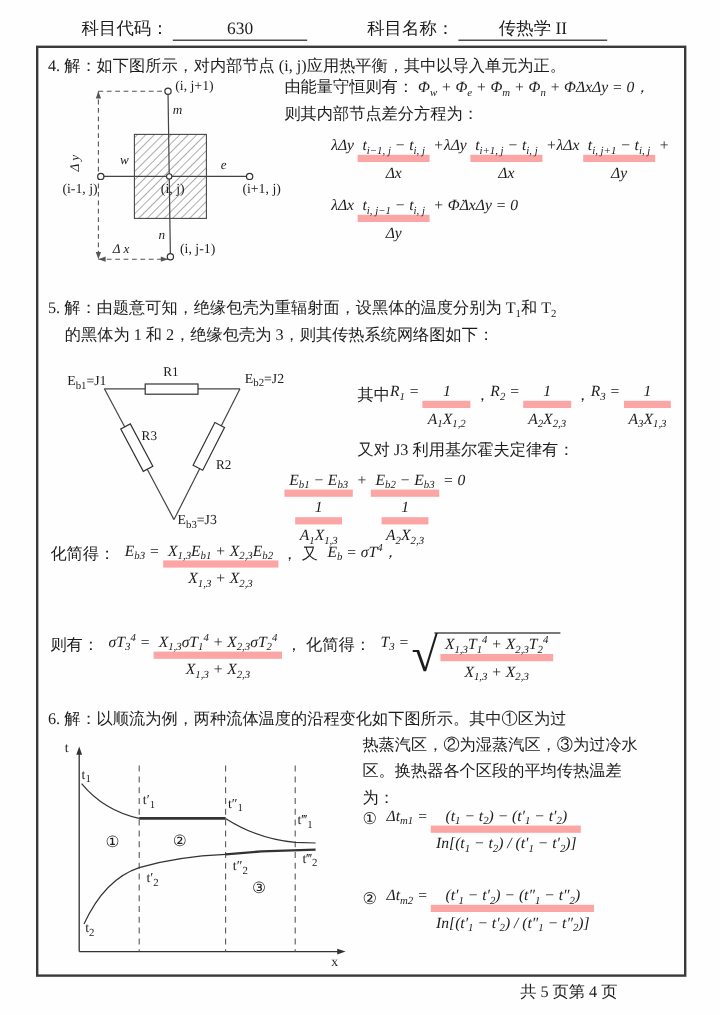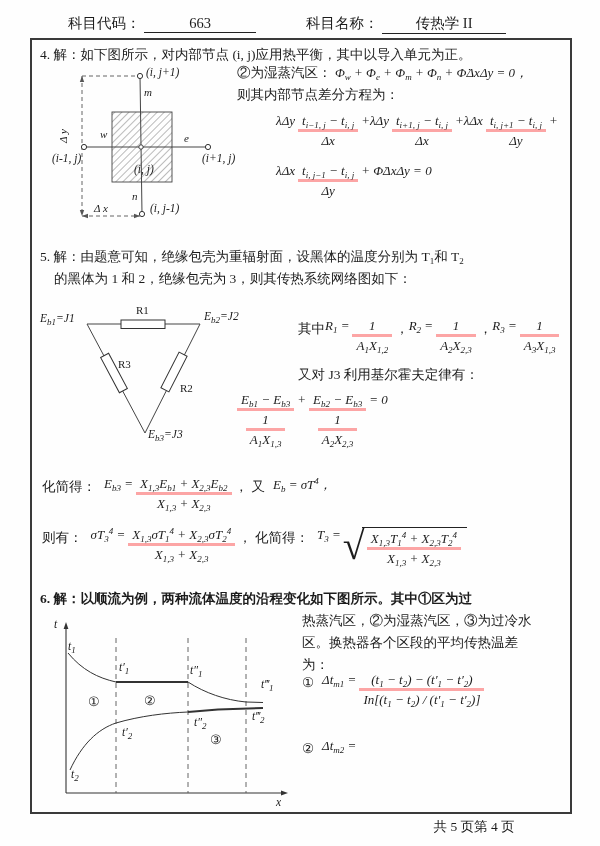--- a/index.html
+++ b/index.html
@@ -6,58 +6,58 @@
   .page{position:relative;width:600px;height:846px;background:#fefefe;
         font-family:"Liberation Serif","DejaVu Serif",serif;color:#1c1c1c;overflow:hidden;}
   .abs{position:absolute;}
   .cn{font-size:13.5px;line-height:21px;white-space:nowrap;}
   .math{font-style:italic;font-size:13px;}
   sub,sup{font-size:9px;line-height:0;font-style:inherit;}
   sub{vertical-align:-3px;} sup{vertical-align:5px;}
   .eqrow{display:flex;align-items:flex-start;white-space:nowrap;}
   .frac{display:inline-flex;flex-direction:column;vertical-align:middle;
         text-align:center;line-height:15px;margin:0 3px;}
-  .frac>.num{border-bottom:3px solid #fca5a5;padding:0 4px 1px;}
+  .frac>.num{border-bottom:6px solid #fca5a5;padding:0 4px 1px;}
   .frac>.den{padding:1px 4px 0;}
   .gap{display:inline-block;width:8px;}
   .sqrt{display:inline-flex;align-items:stretch;vertical-align:middle;margin-left:2px;}
   .sqrt-sign{font-style:normal;font-size:40px;line-height:40px;margin-right:-3px;
              transform:translateY(-1px);}
   .sqrt-body{border-top:1.4px solid #222;display:inline-flex;align-items:center;
              padding:1px 3px 0 2px;}
   .uline{display:inline-block;border-bottom:1.2px solid #222;text-align:center;
          min-width:96px;padding:0 6px;}
   .hdr{font-size:14.5px;}
   .mainbox{border:2px solid #3a3a3a;}
   .vert{transform:rotate(-90deg);transform-origin:center;display:inline-block;}
   .dlabel{font-size:11px;font-style:italic;white-space:nowrap;}
-  .glabel{font-size:11.5px;font-style:italic;white-space:nowrap;}
+  .glabel{font-size:11.5px;white-space:nowrap;}
   .region{font-size:13px;font-style:normal;}
   svg{display:block;}
 </style>
 </head>
 <body>
 
 <div class="page">
 
   <div class="abs hdr" style="left:68px;top:14px;">
     <span>科目代码：</span>
-    <span class="uline" style="min-width:100px;">663</span>
+    <span class="uline" style="min-width:100px;">630</span>
   </div>
   <div class="abs hdr" style="left:306px;top:14px;">
     <span>科目名称：</span>
     <span class="uline" style="min-width:112px;">传热学 II</span>
   </div>
 
   <div class="abs mainbox" style="left:30px;top:38px;width:538px;height:772px;"></div>
 
   <div class="abs cn" style="left:40px;top:44px;">4. 解：如下图所示，对内部节点 (i, j)应用热平衡，其中以导入单元为正。</div>
 
   <div class="abs cn" style="left:237px;top:62px;">
-    <span>②为湿蒸汽区：</span>
+    <span>由能量守恒则有：</span>
     <span class="math">Φ<sub>w</sub> + Φ<sub>e</sub> + Φ<sub>m</sub> + Φ<sub>n</sub> + Φ̇ΔxΔy = 0，</span>
   </div>
   <div class="abs cn" style="left:237px;top:84px;text-align:center;">则其内部节点差分方程为：</div>
 
   <div class="abs" style="left:38px;top:68px;width:218px;height:160px;">
     <svg width="218" height="160" viewBox="0 0 218 160">
       <defs>
         <pattern id="hatch" width="5" height="5" patternUnits="userSpaceOnUse" patternTransform="rotate(45)">
           <line x1="0" y1="0" x2="0" y2="5" stroke="#777" stroke-width="1"></line>
         </pattern>
@@ -81,21 +81,21 @@
       <circle cx="46" cy="79" r="2.6" fill="#fff" stroke="#333" stroke-width="1"></circle>
       <circle cx="170" cy="79" r="2.6" fill="#fff" stroke="#333" stroke-width="1"></circle>
       <circle cx="104" cy="146" r="2.6" fill="#fff" stroke="#333" stroke-width="1"></circle>
       <circle cx="103" cy="79" r="2.2" fill="#fff" stroke="#333" stroke-width="0.9"></circle>
     </svg>
     <div class="abs glabel" style="left:108px;top:-2px;">(i, j+1)</div>
     <div class="abs dlabel" style="left:106px;top:18px;">m</div>
     <div class="abs dlabel" style="left:62px;top:60px;">w</div>
     <div class="abs dlabel" style="left:146px;top:64px;">e</div>
     <div class="abs glabel" style="left:14px;top:84px;">(i-1, j)</div>
-    <div class="abs glabel" style="left:96px;top:95px;text-align:center;">(i, j)</div>
+    <div class="abs glabel" style="left:96px;top:84px;text-align:center;">(i, j)</div>
     <div class="abs glabel" style="left:164px;top:84px;">(i+1, j)</div>
     <div class="abs dlabel" style="left:94px;top:122px;">n</div>
     <div class="abs glabel" style="left:112px;top:134px;">(i, j-1)</div>
     <div class="abs dlabel vert" style="left:18px;top:62px;">Δ y</div>
     <div class="abs dlabel" style="left:56px;top:134px;">Δ x</div>
   </div>
 
   <div class="abs eqrow math" style="left:276px;top:113px;">
     <span>λΔy</span>
     <span class="frac">
@@ -131,21 +131,21 @@
 
   <div class="abs" style="left:38px;top:300px;width:240px;height:158px;">
     <svg width="240" height="158" viewBox="0 0 240 158">
       <line x1="49" y1="24" x2="162" y2="24" stroke="#444" stroke-width="1"></line>
       <line x1="49" y1="24" x2="107" y2="133" stroke="#444" stroke-width="1"></line>
       <line x1="162" y1="24" x2="107" y2="133" stroke="#444" stroke-width="1"></line>
       <rect x="83" y="20" width="44" height="8.5" fill="#fff" stroke="#333" stroke-width="1"></rect>
       <rect x="-20" y="-4.5" width="40" height="9" fill="#fff" stroke="#333" stroke-width="1" transform="translate(76,73) rotate(62)"></rect>
       <rect x="-20" y="-4.5" width="40" height="9" fill="#fff" stroke="#333" stroke-width="1" transform="translate(136,72) rotate(117)"></rect>
     </svg>
-    <div class="abs glabel" style="left:2px;top:12px;">E<sub>b1</sub>=J1</div>
+    <div class="abs glabel" style="left:18px;top:12px;">E<sub>b1</sub>=J1</div>
     <div class="abs glabel" style="left:166px;top:10px;">E<sub>b2</sub>=J2</div>
     <div class="abs glabel" style="left:110px;top:128px;">E<sub>b3</sub>=J3</div>
     <div class="abs dlabel" style="left:98px;top:4px;font-style:normal;">R1</div>
     <div class="abs dlabel" style="left:80px;top:58px;font-style:normal;">R3</div>
     <div class="abs dlabel" style="left:142px;top:82px;font-style:normal;">R2</div>
   </div>
 
   <div class="abs eqrow" style="left:298px;top:318px;">
     <span class="cn">其中</span>
     <span class="math">R<sub>1</sub> =</span>
@@ -185,21 +185,21 @@
       <span class="den">
         <span class="frac">
           <span class="num">1</span>
           <span class="den">A<sub>2</sub>X<sub>2,3</sub></span>
         </span>
       </span>
     </span>
     <span>= 0</span>
   </div>
 
-  <div class="abs eqrow" style="left:42px;top:476px;">
+  <div class="abs eqrow" style="left:42px;top:451px;">
     <span class="cn">化简得：</span>
     <span class="gap"></span>
     <span class="math">E<sub>b3</sub> =</span>
     <span class="frac math">
       <span class="num">X<sub>1,3</sub>E<sub>b1</sub> + X<sub>2,3</sub>E<sub>b2</sub></span>
       <span class="den">X<sub>1,3</sub> + X<sub>2,3</sub></span>
     </span>
     <span class="cn">，  又</span>
     <span class="gap"></span>
     <span class="math">E<sub>b</sub> = σT<sup>4</sup>，</span>
@@ -220,21 +220,21 @@
       <span class="sqrt-sign">√</span>
       <span class="sqrt-body">
         <span class="frac">
           <span class="num">X<sub>1,3</sub>T<sub>1</sub><sup>4</sup> + X<sub>2,3</sub>T<sub>2</sub><sup>4</sup></span>
           <span class="den">X<sub>1,3</sub> + X<sub>2,3</sub></span>
         </span>
       </span>
     </span>
   </div>
 
-  <div class="abs cn" style="left:40px;top:588px;font-weight:bold;">6. 解：以顺流为例，两种流体温度的沿程变化如下图所示。其中①区为过</div>
+  <div class="abs cn" style="left:40px;top:588px;">6. 解：以顺流为例，两种流体温度的沿程变化如下图所示。其中①区为过</div>
   <div class="abs cn" style="left:302px;top:610px;">热蒸汽区，②为湿蒸汽区，③为过冷水</div>
   <div class="abs cn" style="left:302px;top:632px;">区。换热器各个区段的平均传热温差</div>
   <div class="abs cn" style="left:302px;top:654px;">为：</div>
 
   <div class="abs" style="left:40px;top:616px;width:275px;height:200px;">
     <svg width="275" height="200" viewBox="0 0 275 200">
 
       <line x1="26" y1="177" x2="26" y2="10" stroke="#333" stroke-width="1.1"></line>
       <polygon points="26,6 23.6,13 28.4,13" fill="#333"></polygon>
       <line x1="26" y1="177" x2="244" y2="177" stroke="#333" stroke-width="1.1"></line>
@@ -249,21 +249,21 @@
       <path d="M 148 66 C 165 77, 185 84, 206 86 L 223 86.5" fill="none" stroke="#333" stroke-width="1"></path>
 
       <path d="M 30 154 C 42 128, 58 113, 76 107 C 100 100, 125 97, 148 96" fill="none" stroke="#333" stroke-width="1"></path>
       <path d="M 148 96 L 178 93.5 L 223 92" fill="none" stroke="#333" stroke-width="2"></path>
     </svg>
     <div class="abs glabel" style="left:14px;top:2px;">t</div>
     <div class="abs glabel" style="left:236px;top:180px;">x</div>
     <div class="abs glabel" style="left:28px;top:24px;">t<sub>1</sub></div>
     <div class="abs glabel" style="left:79px;top:45px;">t′<sub>1</sub></div>
     <div class="abs glabel" style="left:150px;top:48px;">t″<sub>1</sub></div>
-    <div class="abs glabel" style="left:208px;top:62px;margin-left:13px;">t‴<sub>1</sub></div>
+    <div class="abs glabel" style="left:208px;top:62px;">t‴<sub>1</sub></div>
     <div class="abs glabel" style="left:31px;top:152px;">t<sub>2</sub></div>
     <div class="abs glabel" style="left:82px;top:110px;">t′<sub>2</sub></div>
     <div class="abs glabel" style="left:154px;top:100px;">t″<sub>2</sub></div>
     <div class="abs glabel" style="left:212px;top:94px;">t‴<sub>2</sub></div>
     <div class="abs region" style="left:48px;top:78px;">①</div>
     <div class="abs region" style="left:104px;top:77px;">②</div>
     <div class="abs region" style="left:170px;top:116px;">③</div>
   </div>
 
   <div class="abs eqrow" style="left:302px;top:672px;">
@@ -273,17 +273,21 @@
     <span class="frac math">
       <span class="num">(t<sub>1</sub> − t<sub>2</sub>) − (t′<sub>1</sub> − t′<sub>2</sub>)</span>
       <span class="den">In[(t<sub>1</sub> − t<sub>2</sub>) / (t′<sub>1</sub> − t′<sub>2</sub>)]</span>
     </span>
   </div>
 
   <div class="abs eqrow" style="left:302px;top:738px;">
     <span class="cn">②</span>
     <span class="gap"></span>
     <span class="math">Δt<sub>m2</sub> =</span>
+    <span class="frac math">
+      <span class="num">(t′<sub>1</sub> − t′<sub>2</sub>) − (t″<sub>1</sub> − t″<sub>2</sub>)</span>
+      <span class="den">In[(t′<sub>1</sub> − t′<sub>2</sub>) / (t″<sub>1</sub> − t″<sub>2</sub>)]</span>
+    </span>
   </div>
 
   <div class="abs cn" style="left:380px;top:816px;width:188px;text-align:center;">共 5 页第 4 页</div>
 
 </div>
 
 </body></html>

